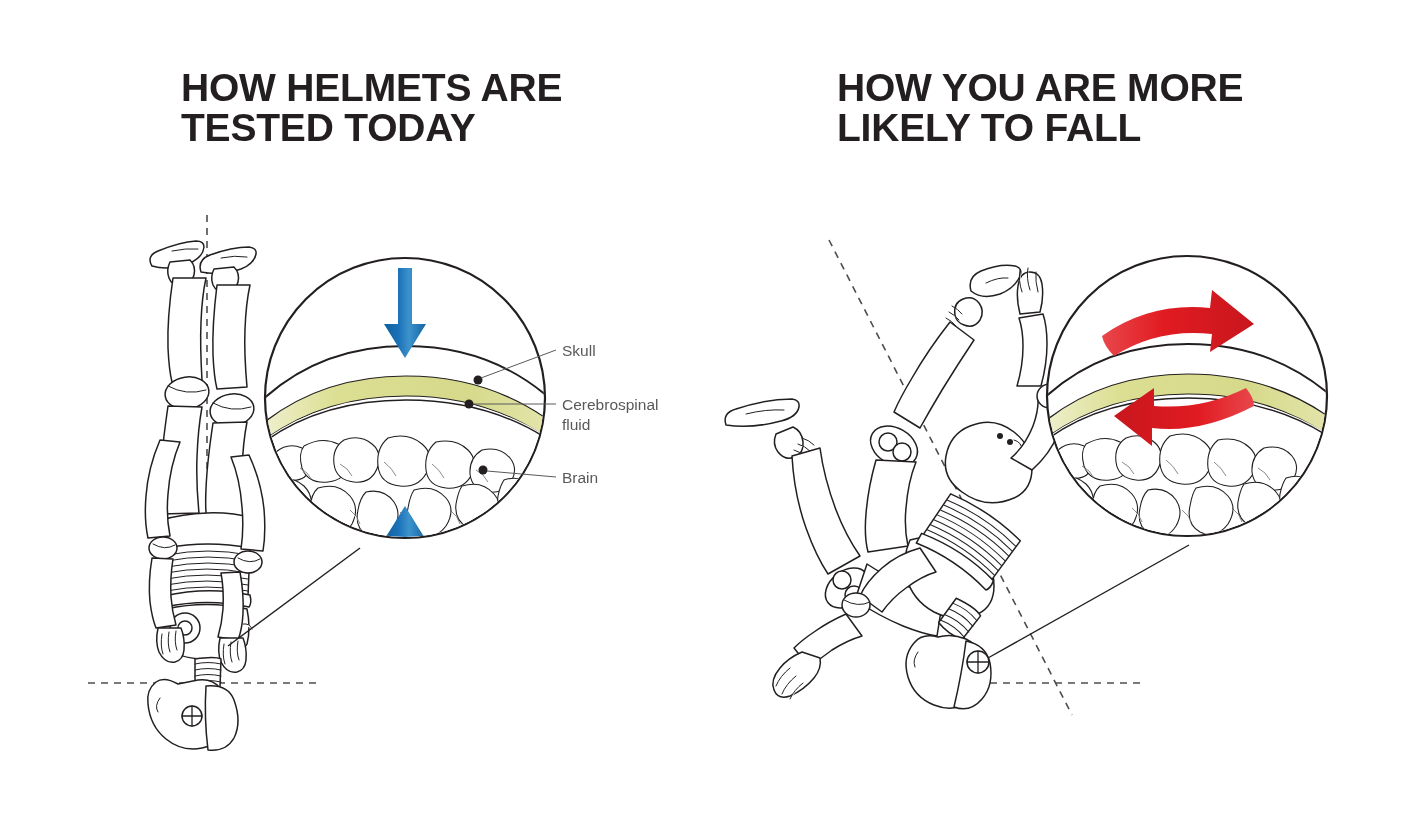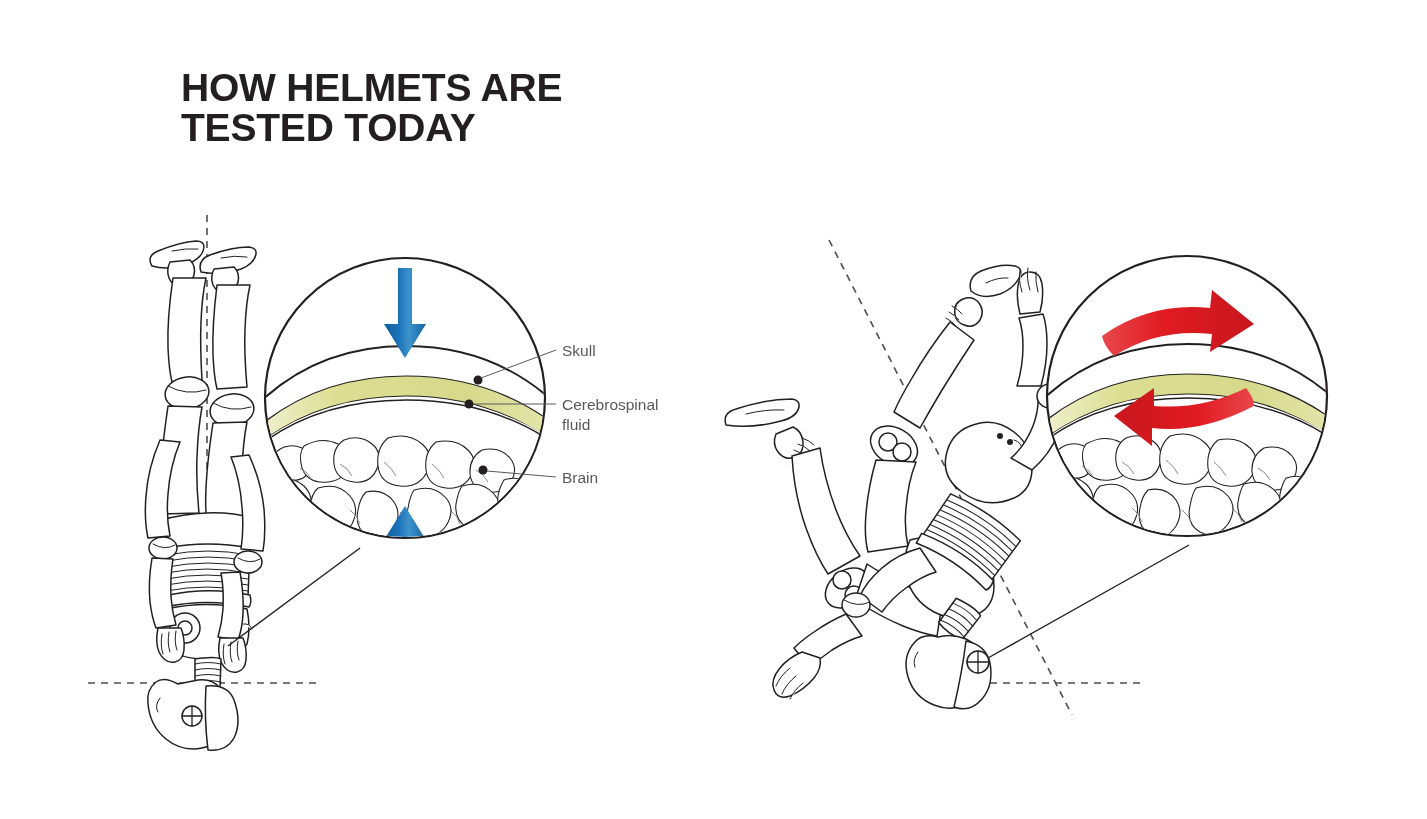--- a/index.html
+++ b/index.html
@@ -235,20 +235,22 @@
         <circle cx="483" cy="470" r="4.5" fill="#231f20"></circle>
         <line x1="487" y1="471" x2="556" y2="477" stroke="#58595b" stroke-width="1"></line>
         <text class="label-text" x="562" y="483">Brain</text>
       </g>
 
     </svg>
   </div>
 
   <div class="panel" id="panel-right">
 
+    <div class="panel-title">HOW YOU ARE MORE
+LIKELY TO FALL</div>
 
     <svg class="panel-figure" viewBox="0 0 713 819" width="713" height="819">
 
       <defs>
         <linearGradient id="redGradTop" x1="0" y1="0" x2="1" y2="0">
           <stop offset="0%" stop-color="#e8474b"></stop>
           <stop offset="40%" stop-color="#e11b22"></stop>
           <stop offset="100%" stop-color="#c8161d"></stop>
         </linearGradient>
         <linearGradient id="redGradBot" x1="1" y1="0" x2="0" y2="0">

